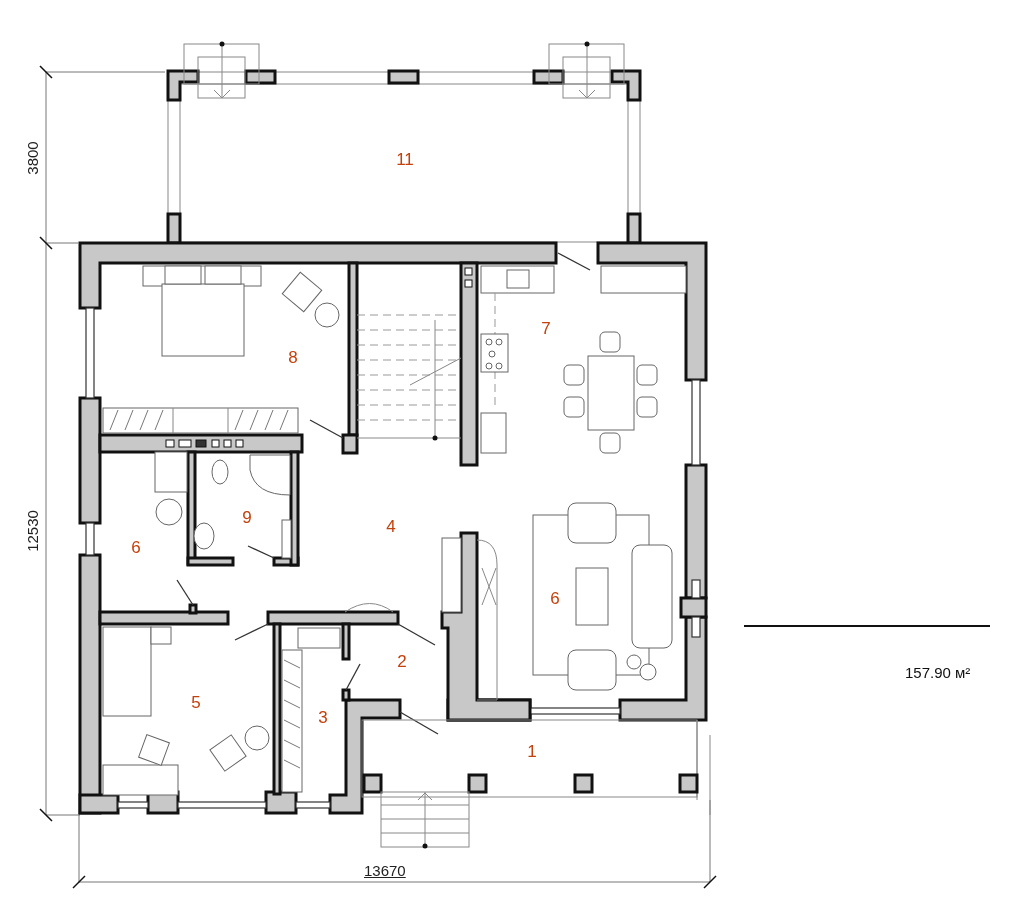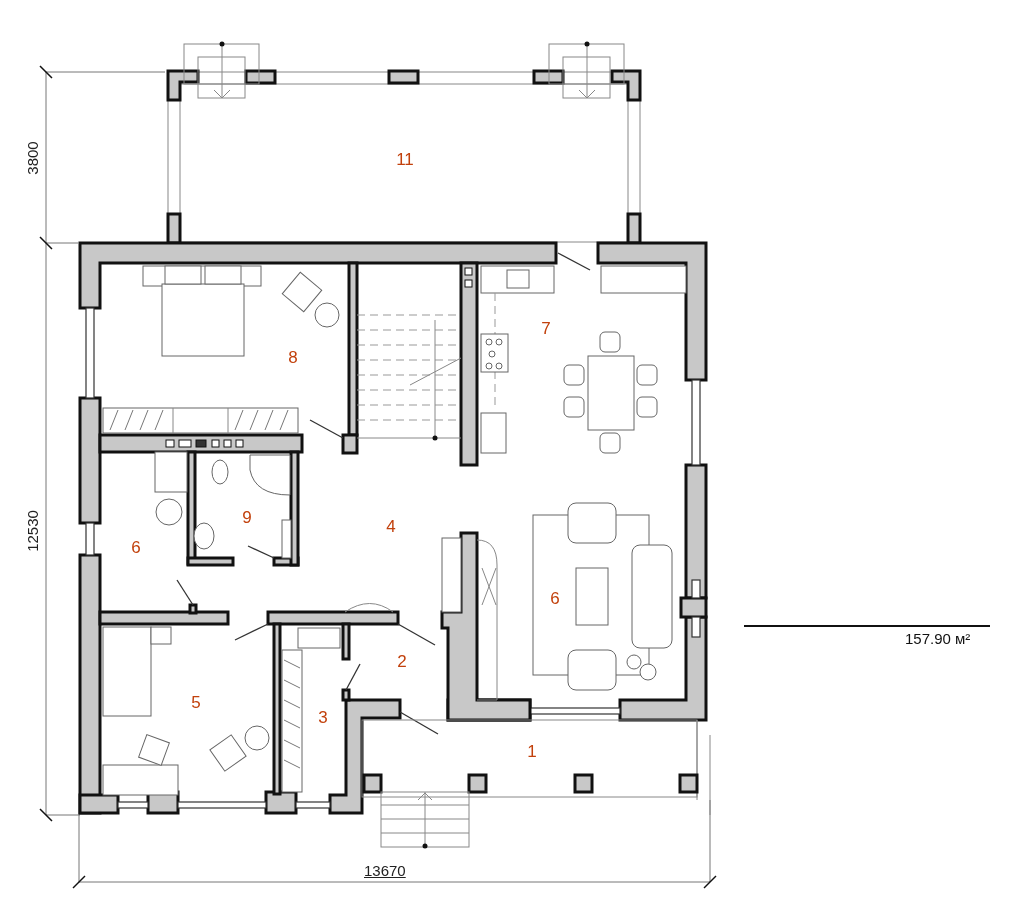--- a/index.html
+++ b/index.html
@@ -10,21 +10,21 @@
     .furn { fill:#fff; stroke:#666; stroke-width:1; }
     .dash { fill:none; stroke:#999; stroke-width:1; stroke-dasharray:8 5; }
     .dim { stroke:#777; stroke-width:1; fill:none; }
     .tick { stroke:#111; stroke-width:1.5; }
     .door { stroke:#333; stroke-width:1.3; }
     .win { fill:#fff; stroke:#333; stroke-width:1.2; }
     .label { position:absolute; font-size:17px; color:#c2410c; transform:translate(-50%,-50%); white-space:nowrap; }
     .dimlabel { position:absolute; font-size:15px; color:#222; white-space:nowrap; }
     .vert { transform:translate(-50%,-50%) rotate(-90deg); }
     .area-line { position:absolute; left:744px; top:625px; width:246px; height:2px; background:#111; }
-    .area-text { position:absolute; left:905px; top:630px; font-size:15px; color:#111; }
+    .area-text { position:absolute; left:905px; top:664px; font-size:15px; color:#111; }
   </style>
 </head>
 <body>
 
 <svg id="plan" viewBox="0 0 1024 919" xmlns="http://www.w3.org/2000/svg">
 
   <g>
     <line class="dim" x1="46" y1="72" x2="46" y2="815"></line>
     <line class="dim" x1="46" y1="72" x2="165" y2="72"></line>
     <line class="dim" x1="46" y1="243" x2="78" y2="243"></line>

